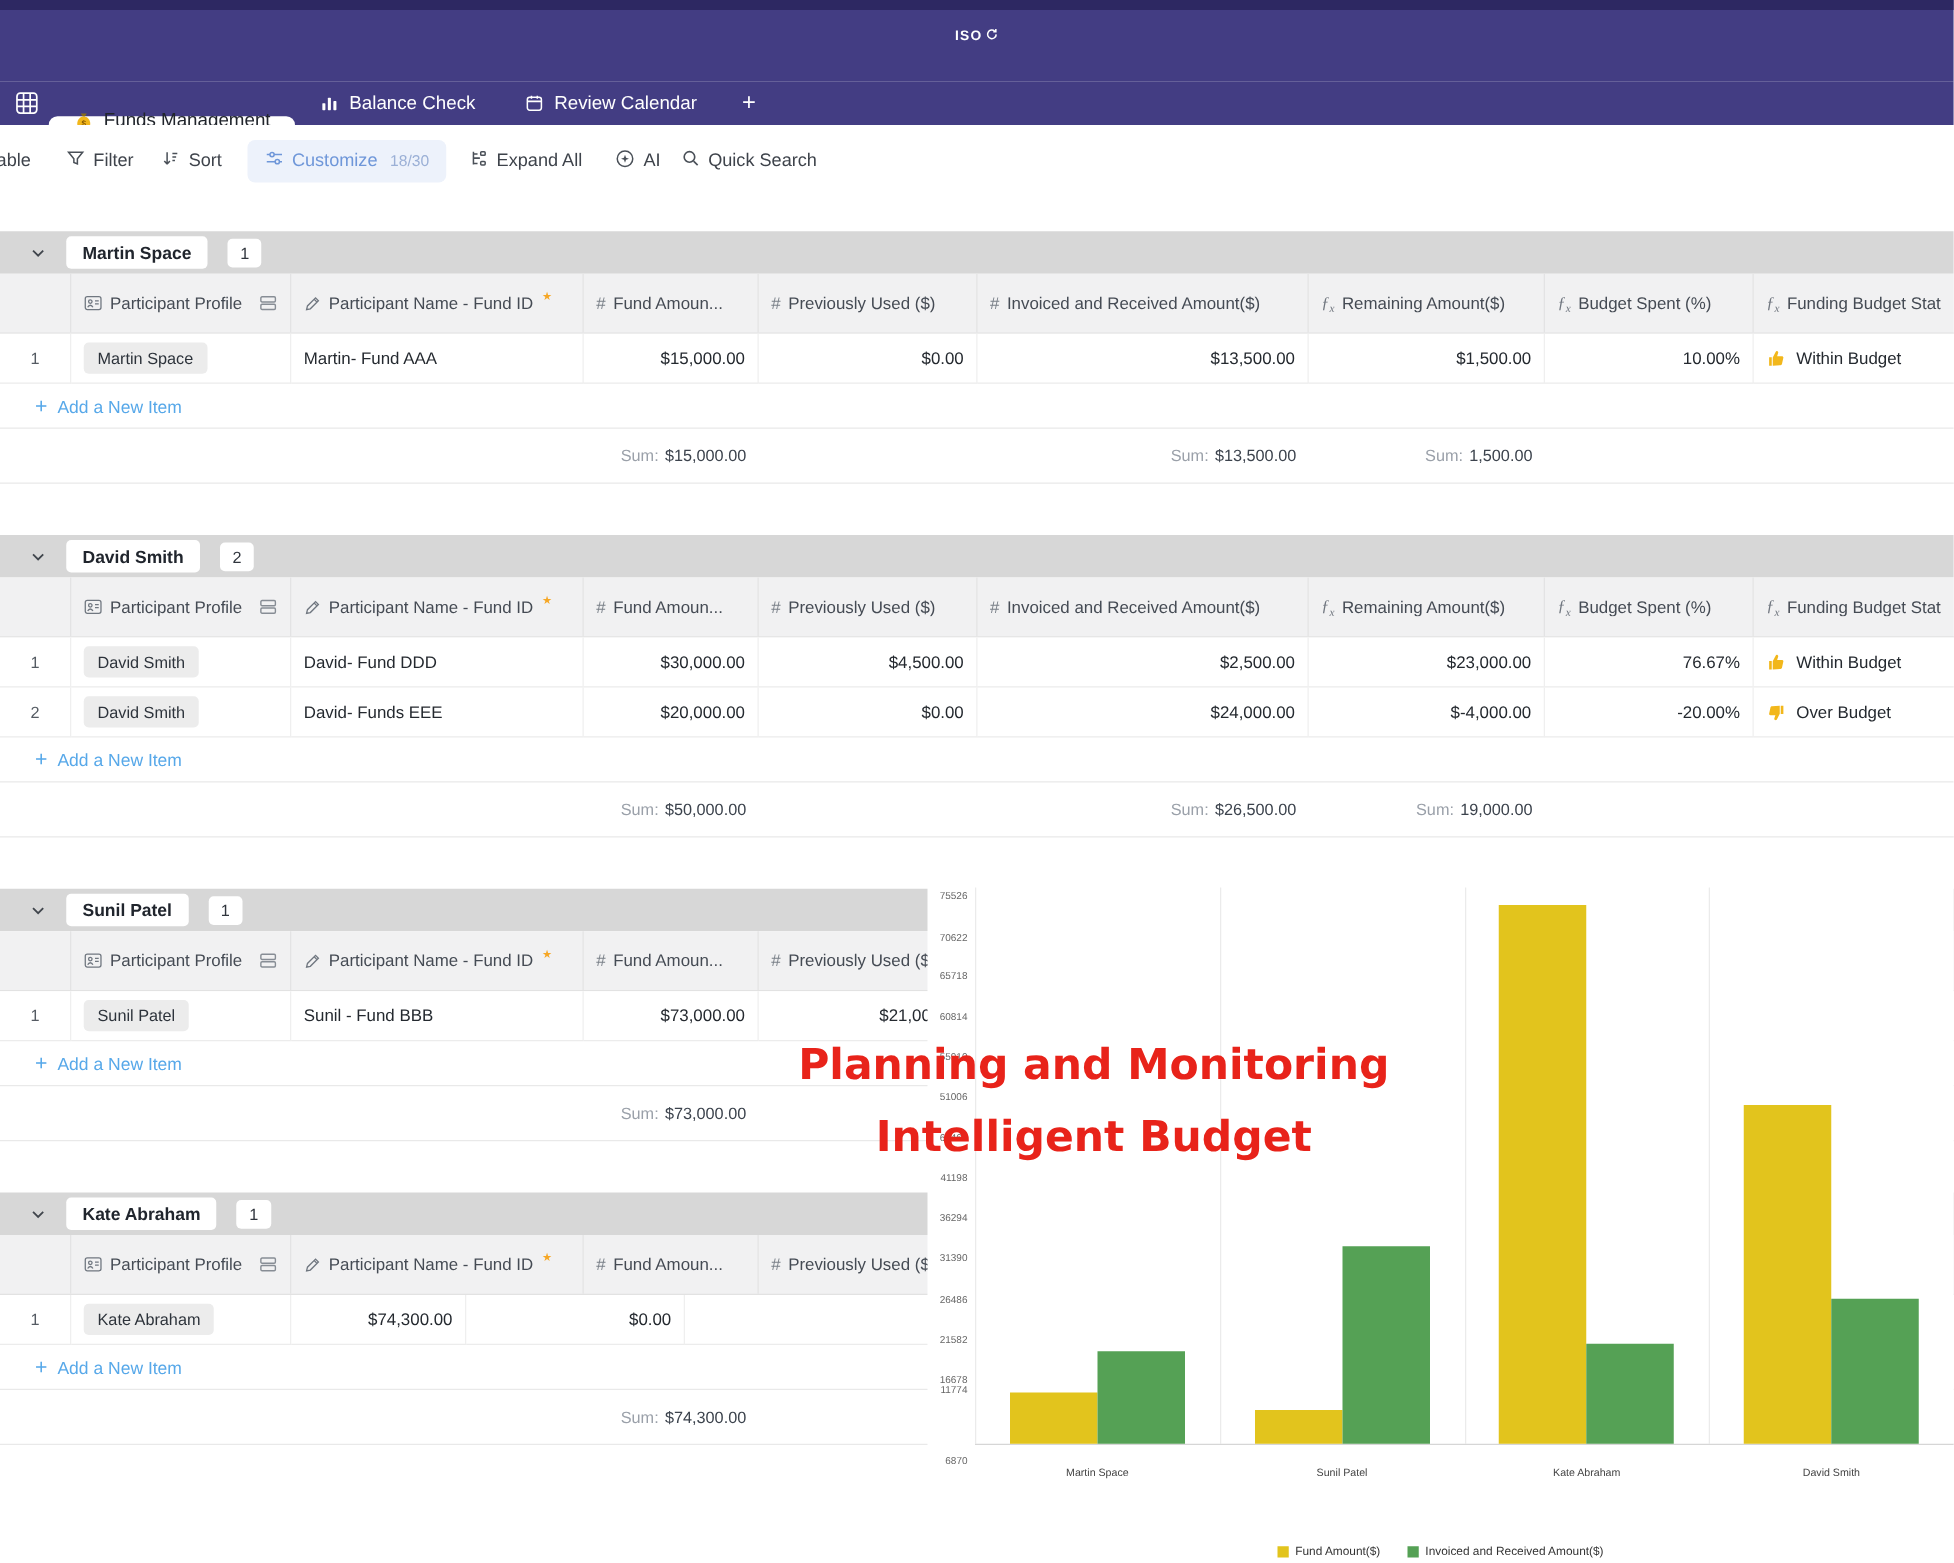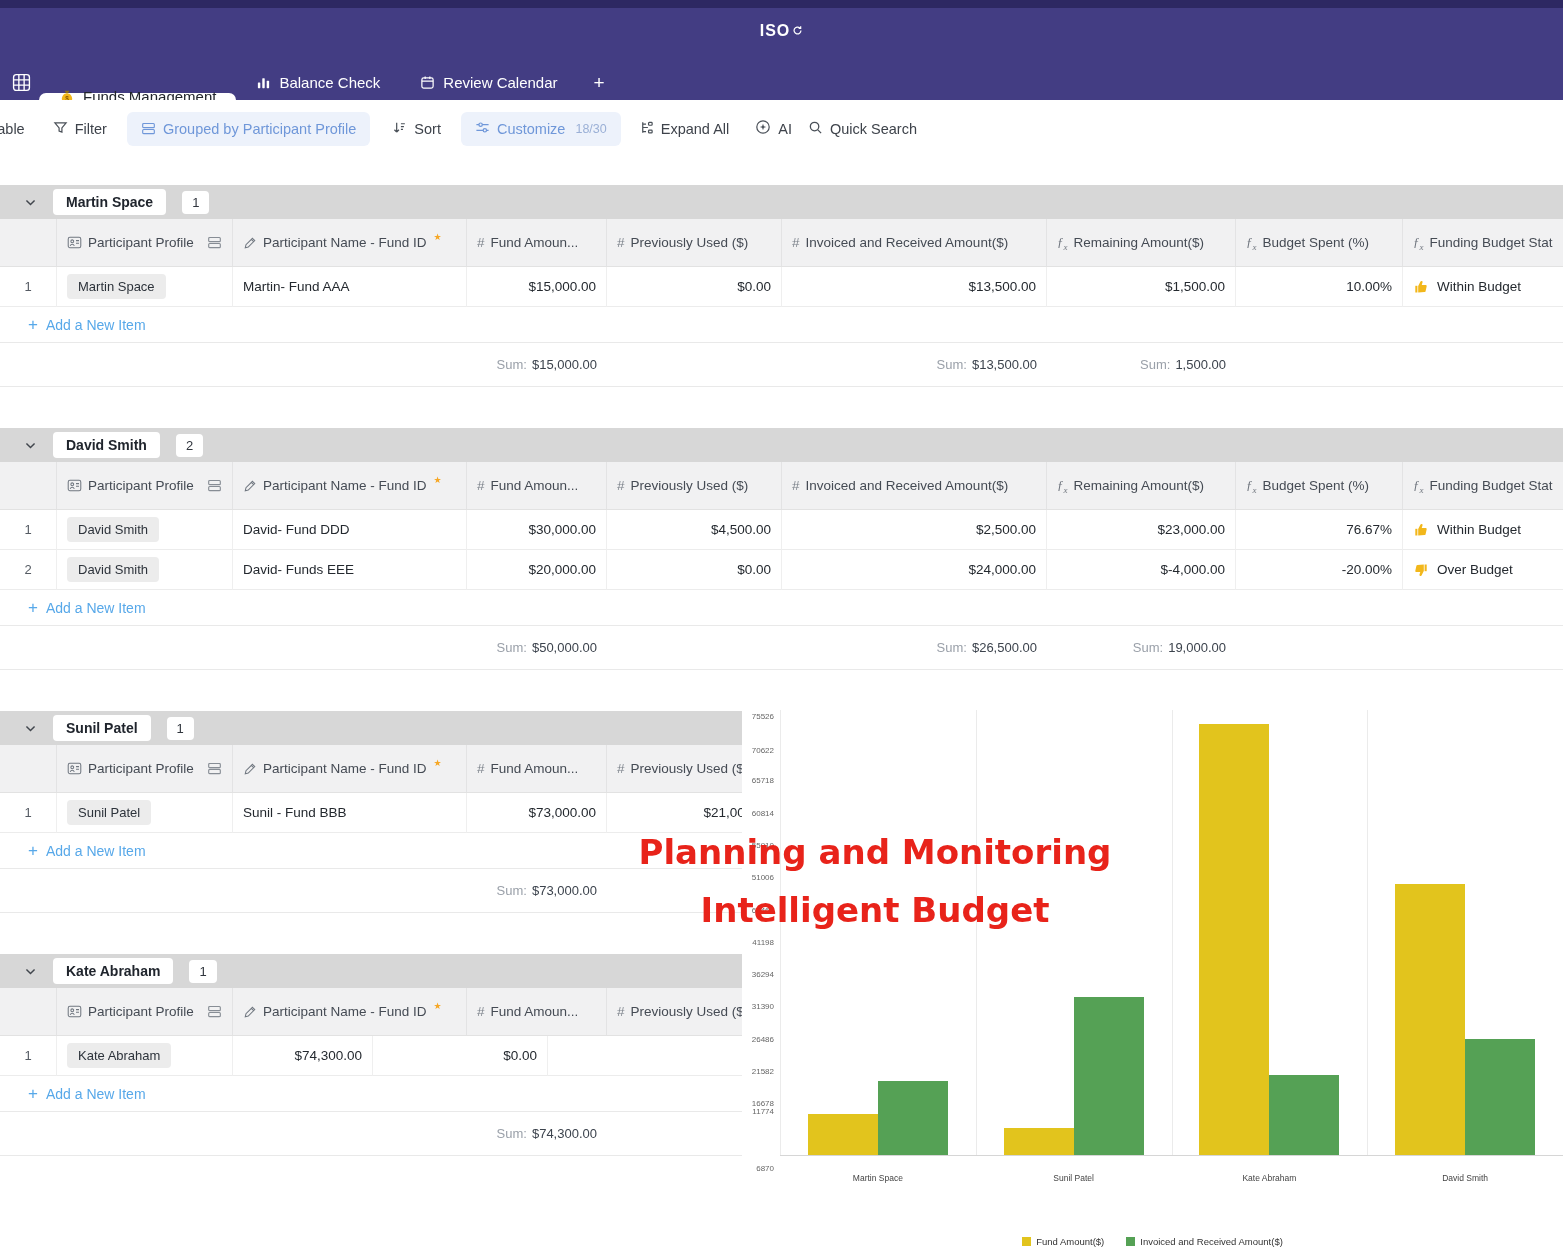--- a/index.html
+++ b/index.html
@@ -3,21 +3,21 @@
 <meta charset="utf-8">
 <style>
   html,body{margin:0;padding:0;}
   body{width:1563px;height:1250px;overflow:hidden;position:relative;background:#fff;
        font-family:"Liberation Sans", sans-serif;-webkit-font-smoothing:antialiased;}
 
   
   .topbar{height:65px;background:#433d83;position:relative;}
   .topbar-strip{height:8px;background:#2d2862;}
   .logo{position:absolute;left:0;right:0;top:22px;text-align:center;color:#fff;
-        font-weight:bold;font-size:16px;letter-spacing:1px;display:flex;justify-content:center;gap:2px;align-items:center;}
+        font-weight:bold;font-size:11px;letter-spacing:1px;display:flex;justify-content:center;gap:2px;align-items:center;}
 
   
   .tabbar{height:35px;background:#433d83;display:flex;align-items:stretch;padding-left:8px;}
   .grid-btn{display:flex;align-items:center;padding:0 8px 0 4px;}
   .tab{display:flex;align-items:center;gap:8px;padding:0 20px;color:#fff;font-size:15px;white-space:nowrap;}
   .tab.active{background:#fff;color:#21252c;border-radius:7px 7px 0 0;margin-top:28px;}
   .tab-ic{display:flex;align-items:center;}
   .tab-add{color:#fff;font-size:19px;padding:0 16px;display:flex;align-items:center;}
 
   
@@ -138,29 +138,20 @@
 
 <div class="toolbar">
   <div class="tb-item tb-table">
     <span>Table</span>
   </div>
   <div class="tb-item tb-filter">
     <span><svg width="15" height="15" viewBox="0 0 16 16" fill="none" stroke="#4a5058" stroke-width="1.3">
           <path d="M2 3h12L9.5 8.5V13l-3-1.2V8.5z"></path>
         </svg></span>
     <span>Filter</span>
-  </div>
-  <div class="tb-pill">
-    <span style="color:#6f97d9;display:flex">
-        <svg width="15" height="15" viewBox="0 0 16 16" fill="none" stroke="currentColor" stroke-width="1.2">
-          <rect x="1.8" y="2.6" width="12.4" height="4.4" rx="1"></rect>
-          <rect x="1.8" y="9" width="12.4" height="4.4" rx="1"></rect>
-        </svg>
-      </span>
-    <span>Grouped by Participant Profile</span>
   </div>
   <div class="tb-item tb-sort">
     <span><svg width="15" height="15" viewBox="0 0 16 16" fill="none" stroke="#4a5058" stroke-width="1.3">
           <path d="M5 3v10M5 13l-2.4-2.6M5 13l2.4-2.6M9.5 4h4.2M9.5 7h3.2M9.5 10h2.2"></path>
         </svg></span>
     <span>Sort</span>
   </div>
   <div class="tb-pill">
     <span><svg width="15" height="15" viewBox="0 0 16 16" fill="none" stroke="#6f97d9" stroke-width="1.3">
           <path d="M1.5 5h13M1.5 11h13"></path>

